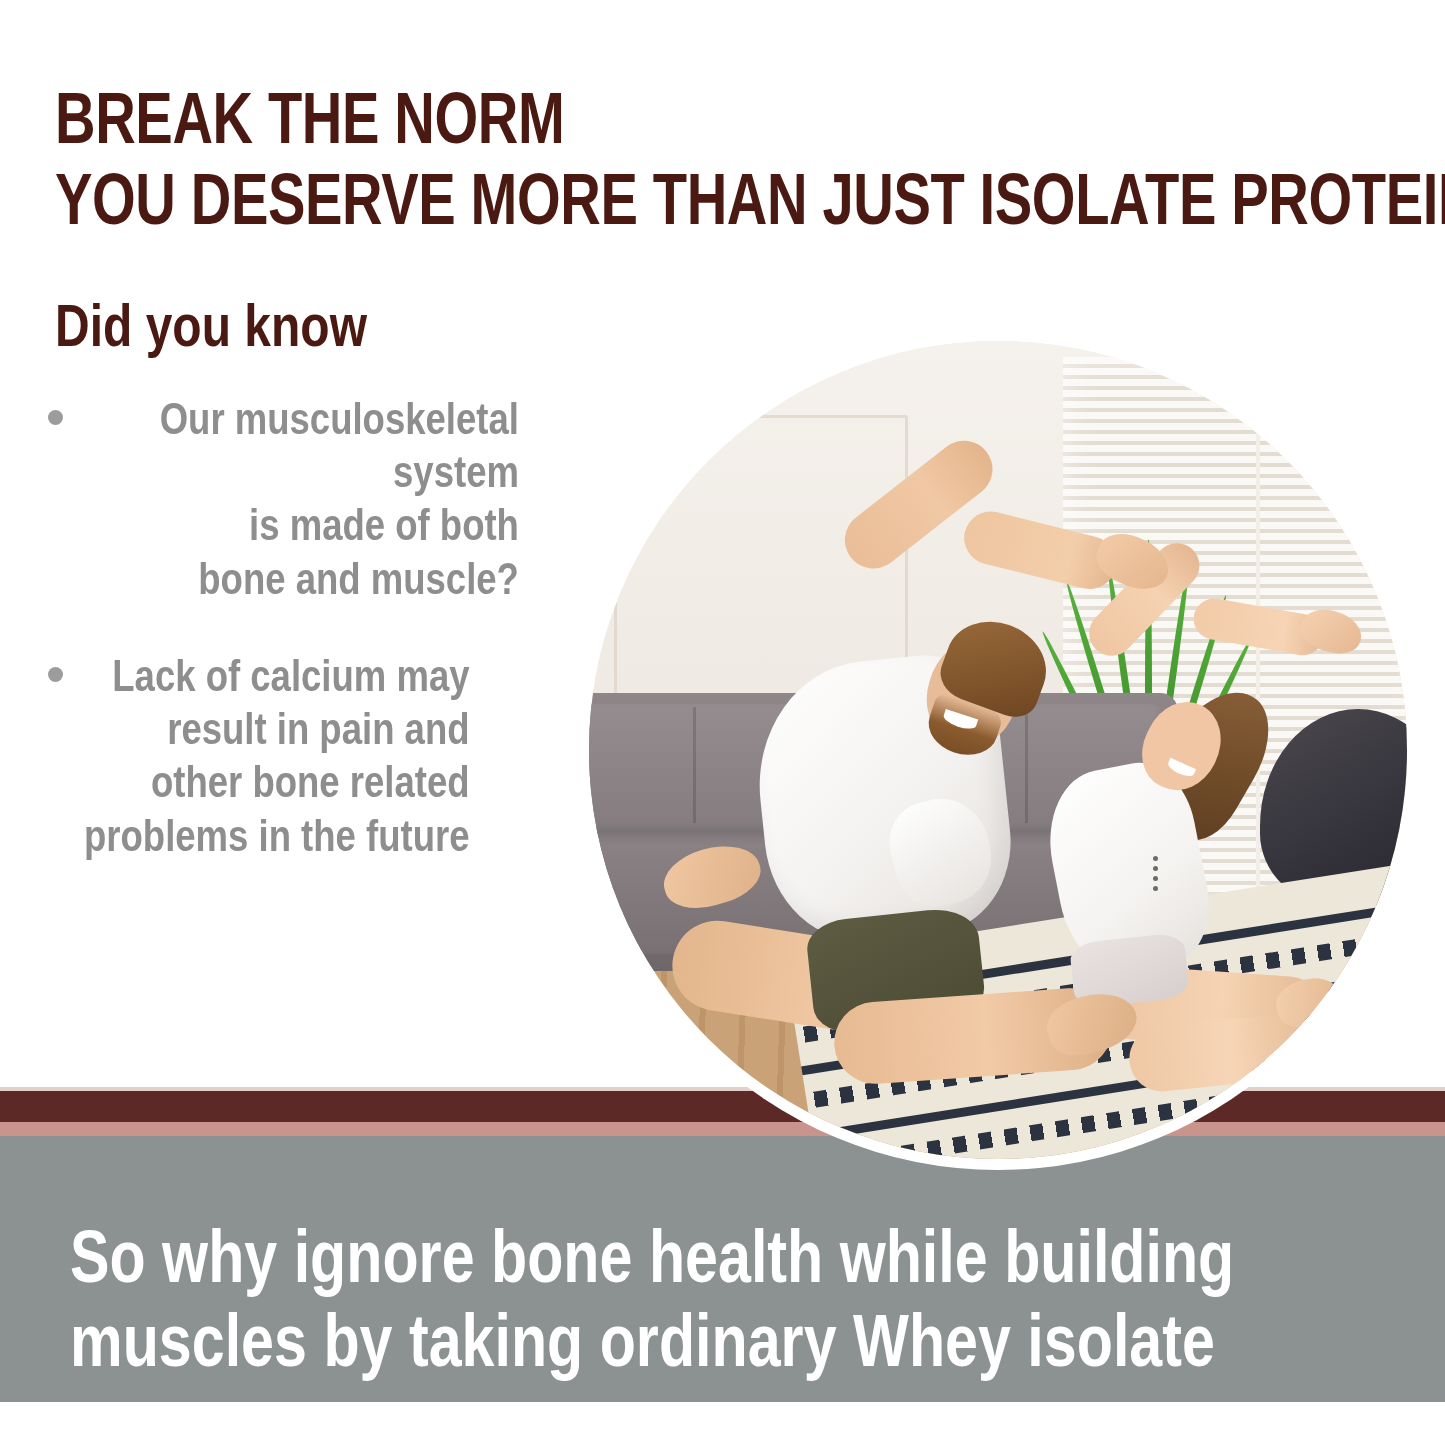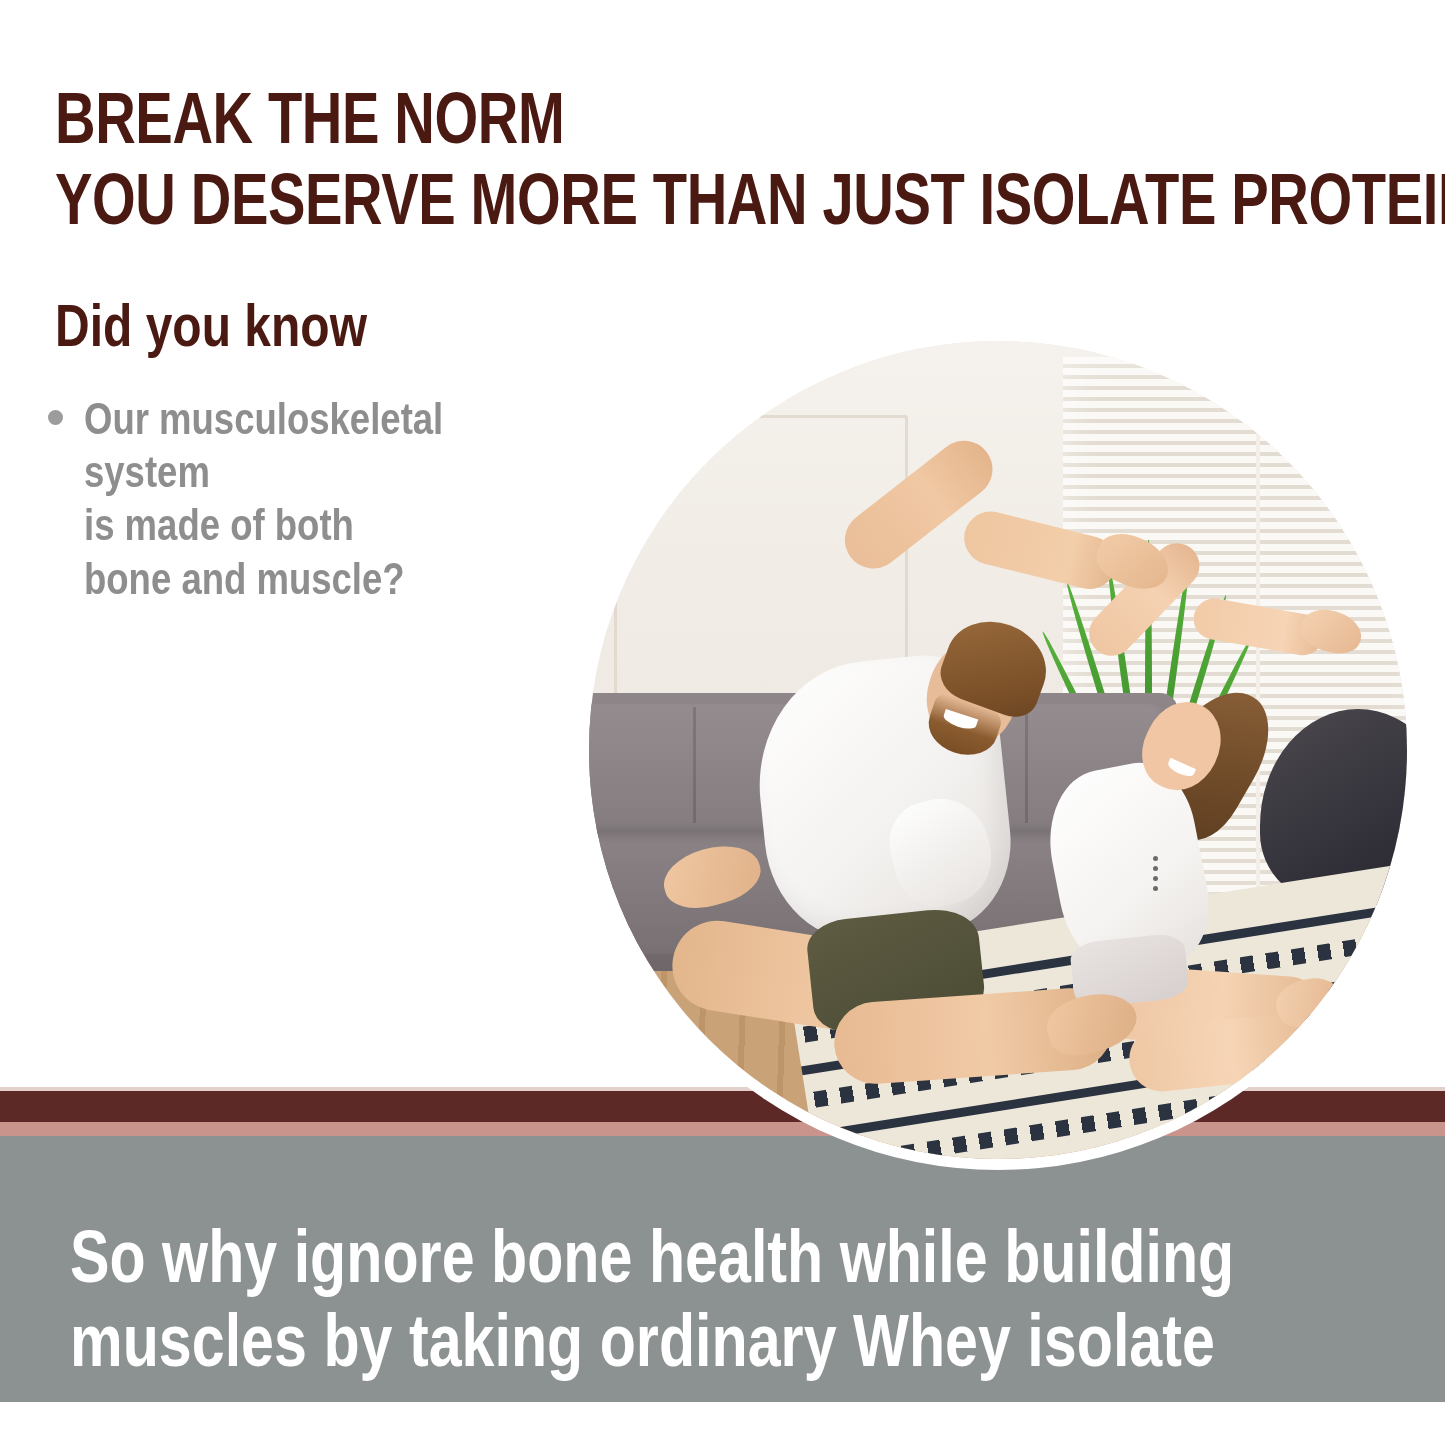--- a/index.html
+++ b/index.html
@@ -48,20 +48,21 @@
     transform:scaleX(0.80);
     transform-origin:left top;
     white-space:nowrap;
   }
 
   
   .bullets {
     position:absolute;
     left:48px; top:392px;
     width:560px;
+    text-align:right;
   }
   .bullet-item {
     display:flex;
     align-items:flex-start;
     margin-bottom:44px;
   }
   .bullet-dot {
     flex:0 0 auto;
     width:15px; height:15px;
     border-radius:50%;
@@ -508,20 +509,27 @@
   <div class="bullets">
 
     <div class="bullet-item">
       <span class="bullet-dot"></span>
       <span class="bullet-text">Our musculoskeletal system
 is made of both
 bone and muscle?</span>
     </div>
 
 
+    <div class="bullet-item">
+      <span class="bullet-dot"></span>
+      <span class="bullet-text">Lack of calcium may
+result in pain and
+other bone related
+problems in the future</span>
+    </div>
 
   </div>
 
   <div class="band-hair"></div>
   <div class="band-maroon"></div>
   <div class="band-salmon"></div>
   <div class="band-gray"></div>
 
   <div class="photo-wrap">
     <div class="photo" aria-label="Couple doing side-stretch exercise on a patterned rug in a living room">

